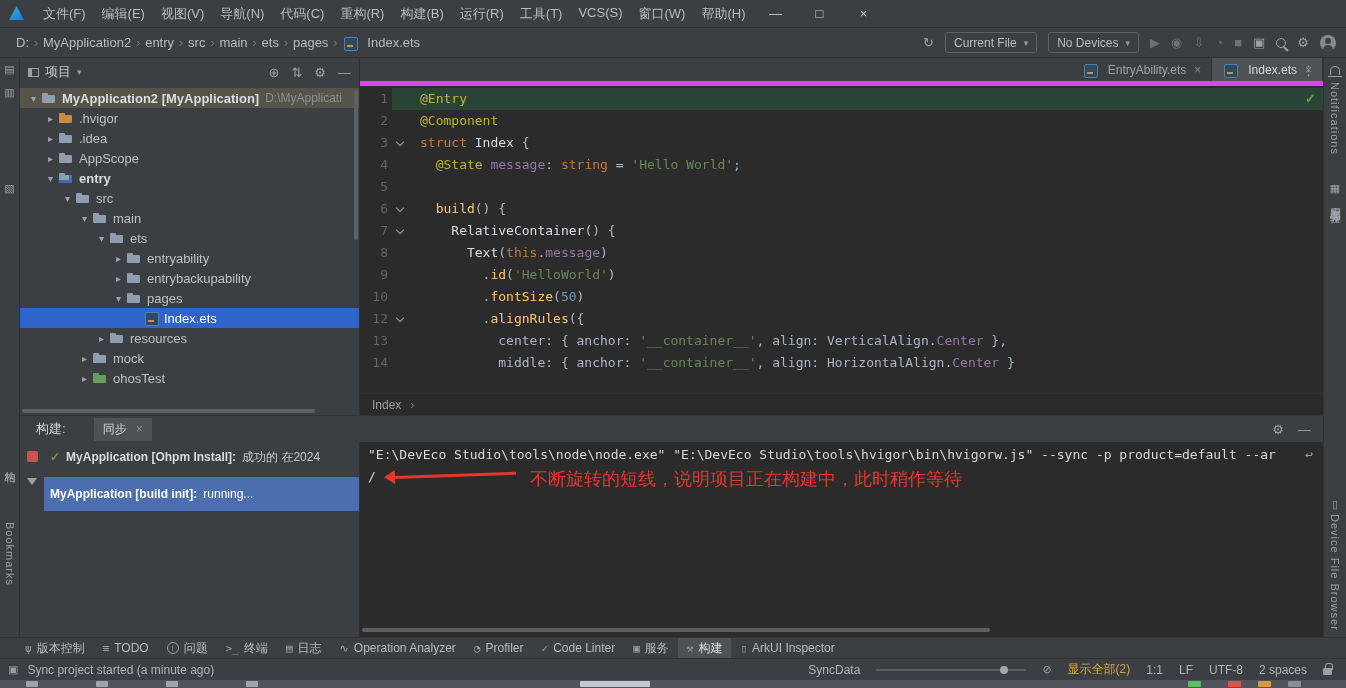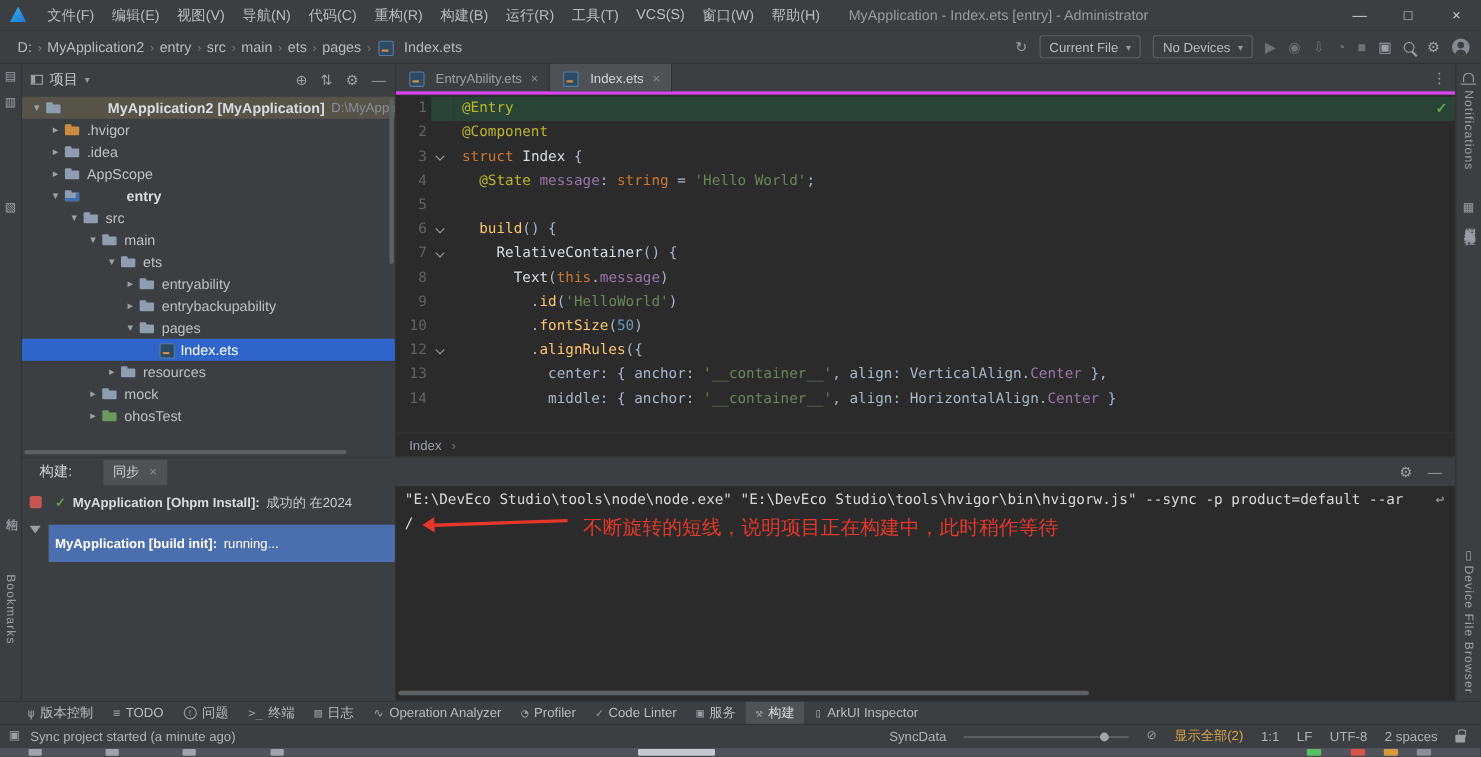--- a/index.html
+++ b/index.html
@@ -63,43 +63,43 @@
   .phead { height:28px; flex:none; display:flex; align-items:center; gap:6px; padding:0 8px; color:#c8c8c8; }
   .panelic { width:11px; height:9px; border:1px solid #9aa0a6; }
   .panelic::before { content:''; position:absolute; left:0; top:0; bottom:0; width:3px; background:#9aa0a6; }
   .phead-right { margin-left:auto; display:flex; gap:12px; align-items:center; }
   .tree { flex:1; overflow:hidden; padding-top:2px; }
   .trow { height:20px; display:flex; align-items:center; white-space:nowrap; color:#bdc0c3; }
   .trow.root { background:#565349; }
   .trow.sel { background:#2f65ca; color:#ffffff; }
   .trow.sel .tlabel { color:#ffffff; }
   .arr { width:15px; flex:none; text-align:center; font-size:10px; color:#9da2a8; }
-  .tlabel.b { font-weight:bold; color:#d8dce0;margin-left:36px; }
+  .tlabel.b { font-weight:bold; color:#d8dce0; }
   .tsuf { color:#8a8f94; margin-left:6px; font-size:12px; }
   .ic { width:16px; height:14px; flex:none; margin-right:5px; position:relative; display:inline-block; }
   .ic-folder::before, .ic-folder-orange::before, .ic-folder-green::before, .ic-folder-module::before {
     content:''; position:absolute; left:1px; top:4px; width:13px; height:8px; background:#8e9db0; border-radius:1px; }
   .ic-folder::after, .ic-folder-orange::after, .ic-folder-green::after, .ic-folder-module::after {
     content:''; position:absolute; left:1px; top:2px; width:6px; height:3px; background:#8e9db0; border-radius:1px 1px 0 0; }
   .ic-folder-orange::before, .ic-folder-orange::after { background:#cd8b41; }
   .ic-folder-green::before, .ic-folder-green::after { background:#6a9b5e; }
   .ic-folder-module::before { box-shadow:inset -3px -3px 0 #3b6eb5; }
   .ic-file-ets::before { content:''; position:absolute; left:2px; top:1px; width:12px; height:12px;
     background:#2b4a63; border:1px solid #5a7ca0; border-radius:2px; }
   .ic-file-ets::after { content:''; position:absolute; left:5px; bottom:3px; width:6px; height:2px; background:#d78d3f; }
   .ic-file-json::before { content:''; position:absolute; left:3px; top:1px; width:10px; height:12px;
     background:#9aa7b4; border-radius:1px; }
   .ic-file-json::after { content:''; position:absolute; right:2px; top:1px;
     border-left:4px solid #6d7884; border-top:4px solid #3c3f41; }
   .pvscroll { position:absolute; right:1px; top:32px; width:4px; height:150px; background:#5d6163; border-radius:2px; }
   .phscroll { position:absolute; left:2px; bottom:2px; height:4px; width:293px; background:#5d6163; border-radius:2px; }
   
   .editor { flex:1; min-width:0; background:#2b2b2b; display:flex; flex-direction:column; }
-  .tabsbar { height:28px; flex:none; background:#3c3f41; border-bottom:3px solid #d946ef;
-    display:flex; align-items:stretch; position:relative; }
+  .tabsbar { height:28px; flex:none; background:#3c3f41; border-bottom:5px solid #d946ef;
+    display:flex; align-items:stretch; position:relative;justify-content:flex-end; }
   .tabswrap { display:flex; align-items:stretch; }
   .etab { display:flex; align-items:center; gap:5px; padding:0 10px; font-size:12px;
     color:#9da1a6; border-right:1px solid #323232; }
   .etab.active { background:#4e5254; color:#d3d6d9; }
   .tabx { color:#8a8f94; font-size:12px; margin-left:3px; }
   .more { position:absolute; right:8px; top:6px; }
   .code-wrap { flex:1; overflow:hidden; position:relative; padding-top:2px;
     font-family:"DejaVu Sans Mono", monospace; font-size:13px; }
   .line { display:flex; height:22px; line-height:22px; }
   .ln { width:32px; flex:none; text-align:right; color:#606366; padding-right:4px; }
@@ -183,21 +183,20 @@
       <span class="mi">导航(N)</span>
       <span class="mi">代码(C)</span>
       <span class="mi">重构(R)</span>
       <span class="mi">构建(B)</span>
       <span class="mi">运行(R)</span>
       <span class="mi">工具(T)</span>
       <span class="mi">VCS(S)</span>
       <span class="mi">窗口(W)</span>
       <span class="mi">帮助(H)</span>
     </nav>
-  <span class="wtitle">MyApplication - Index.ets [entry] - Administrator</span>
   <span class="winbtns">
     <span class="wb">—</span>
     <span class="wb">□</span>
     <span class="wb">×</span>
   </span>
 </div>
 
 <div class="navbar">
   <span class="crumbs">
       <span class="crumb">D:</span>

